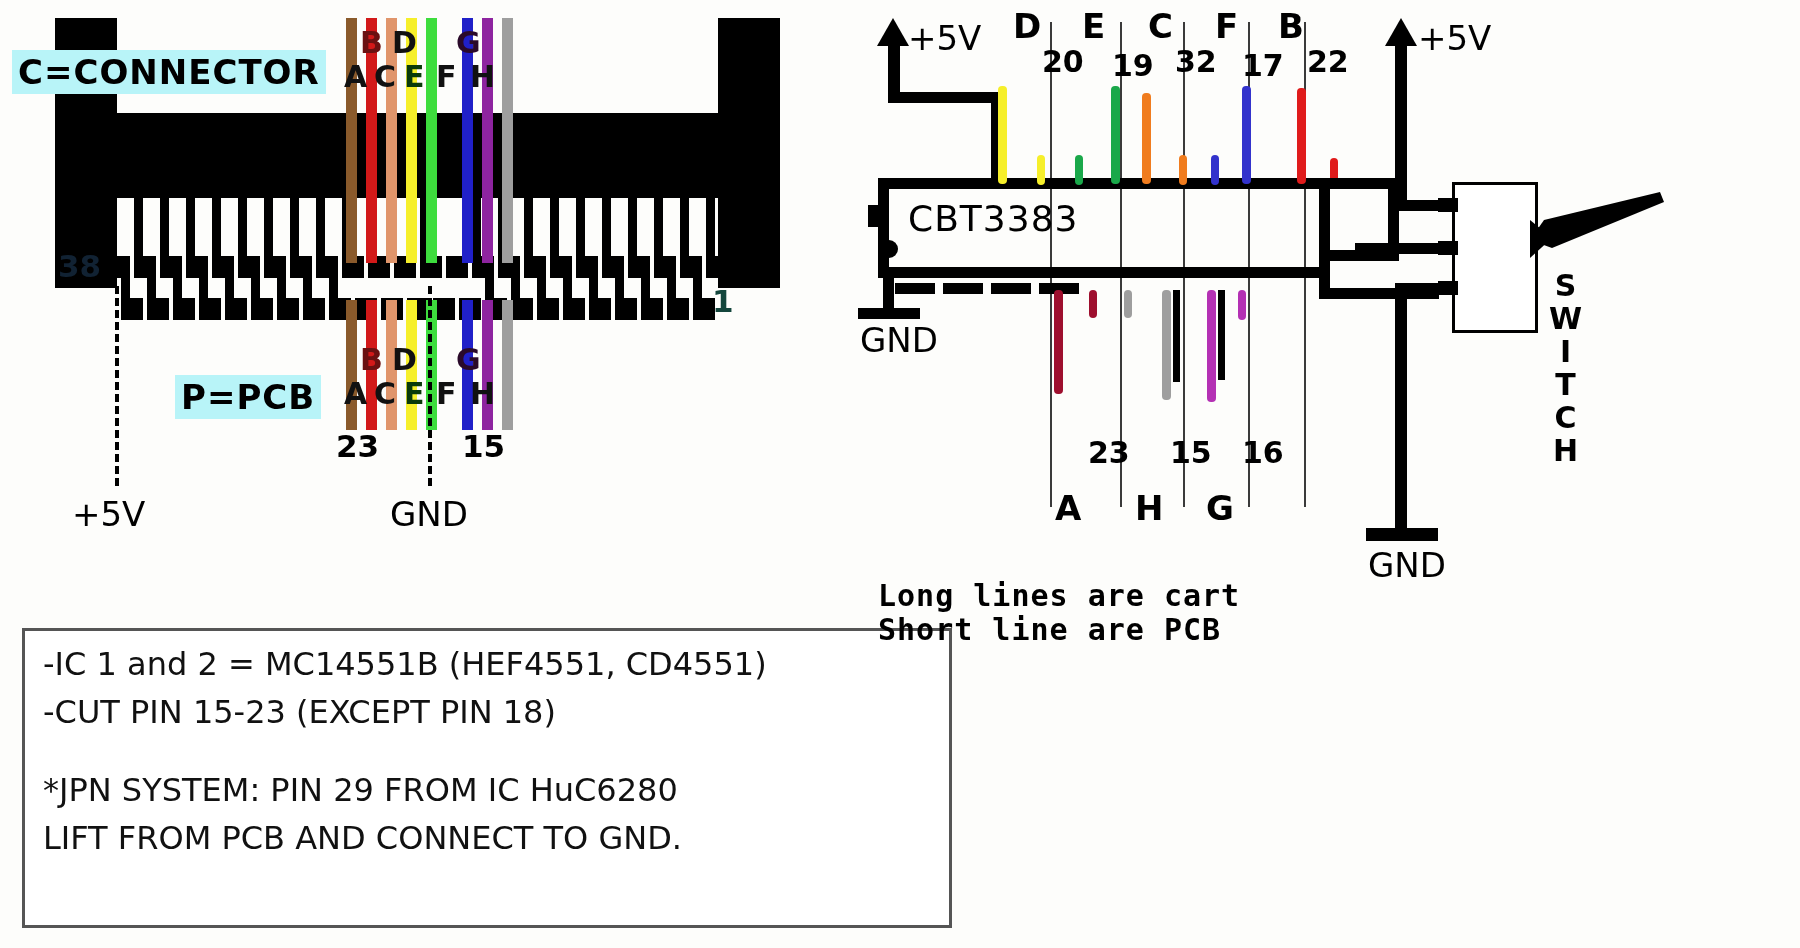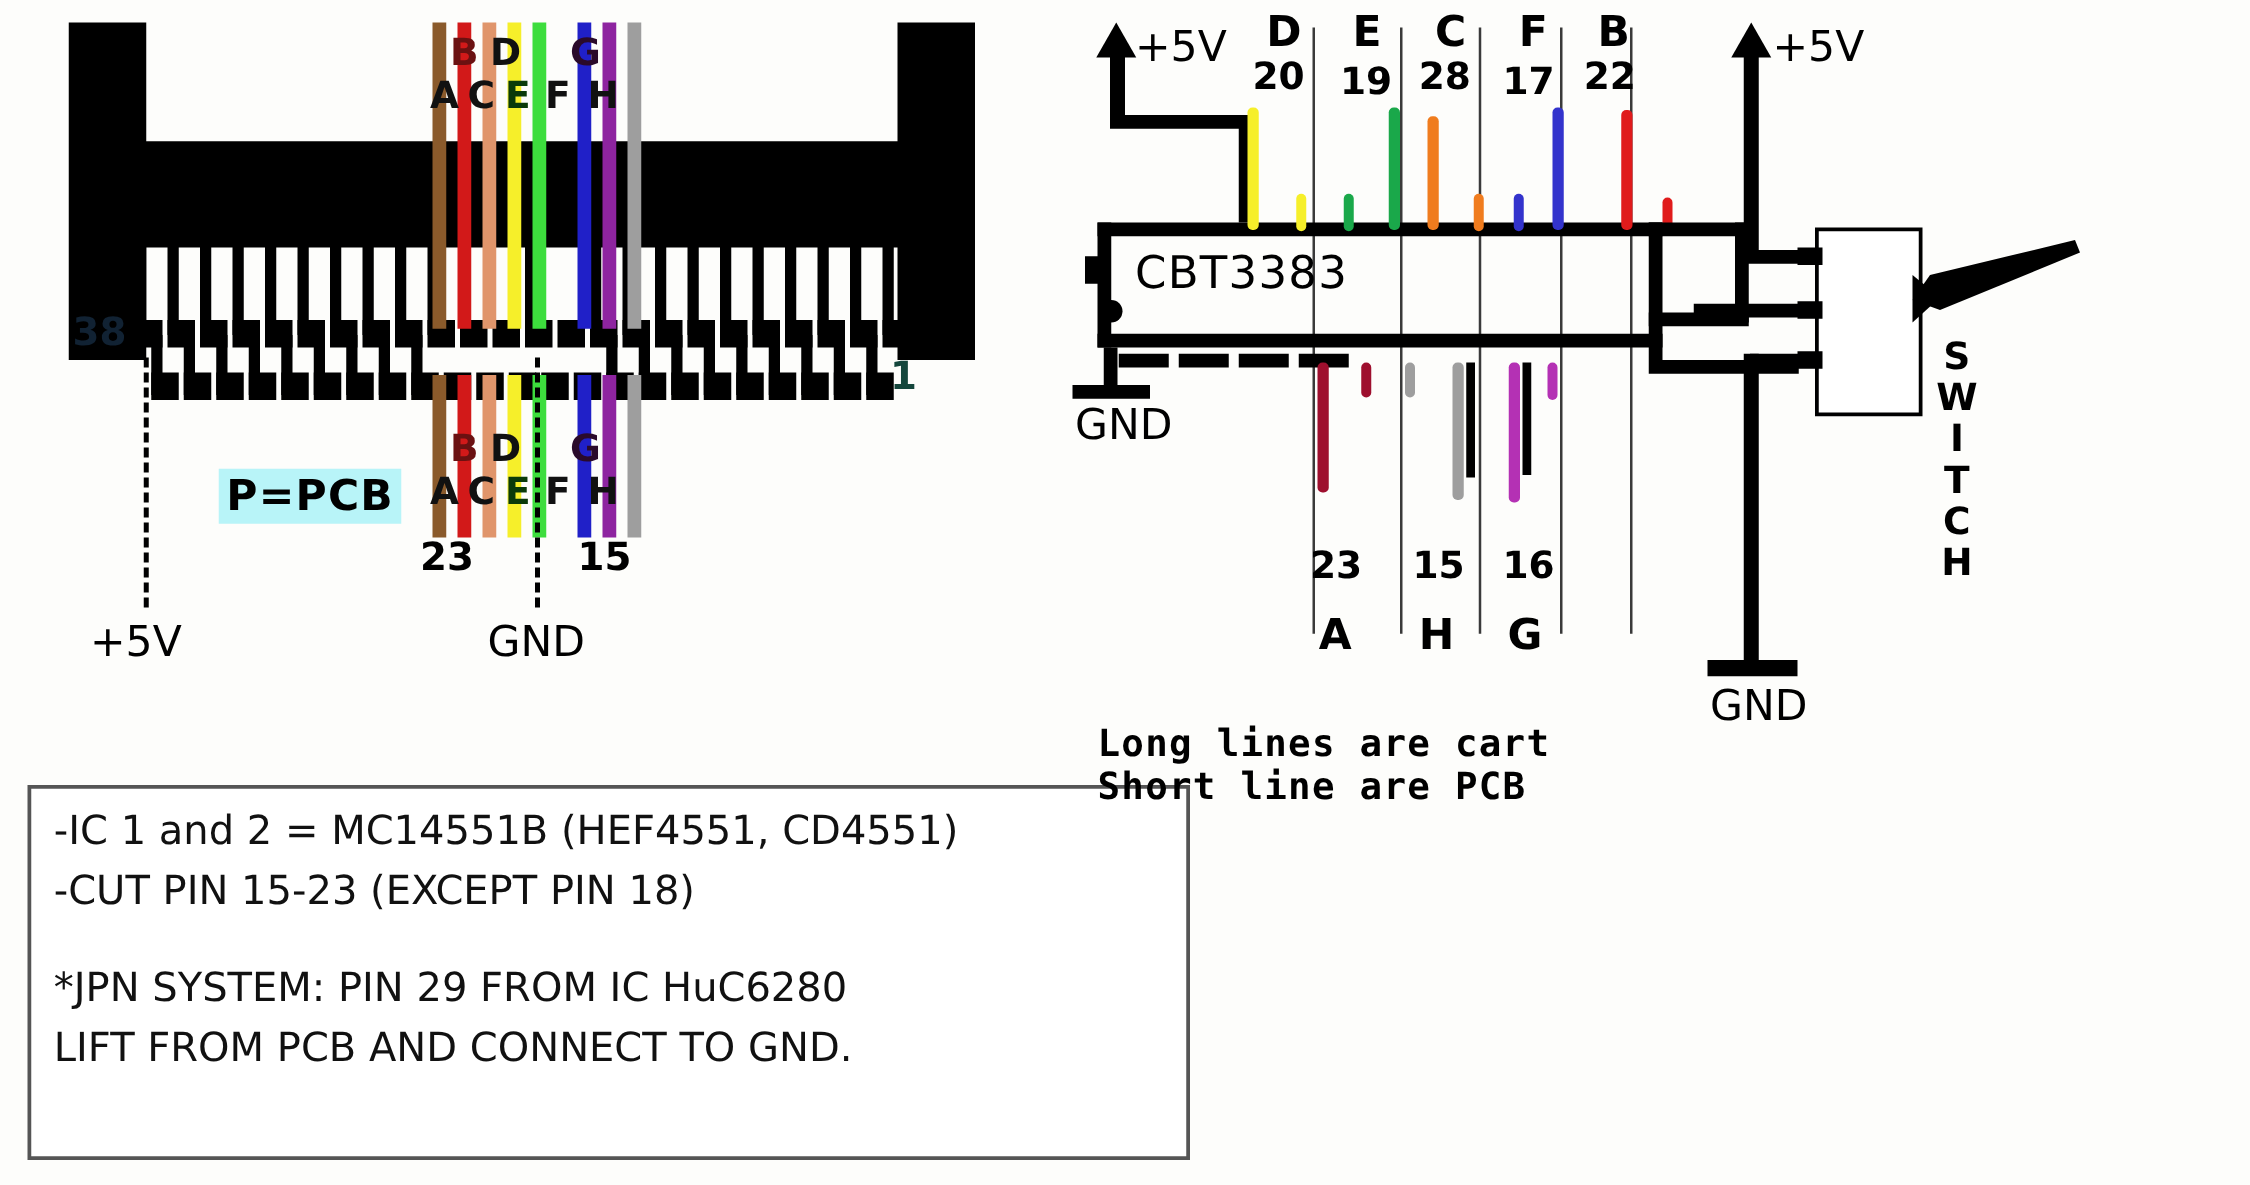--- a/index.html
+++ b/index.html
@@ -6,21 +6,21 @@
   body{width:1800px;height:948px;position:relative;overflow:hidden;
        font-family:"DejaVu Sans","Liberation Sans",sans-serif;}
   .abs{position:absolute;}
   .blk{background:#000;}
   .hl{background:#b8f4f8;color:#000;font-weight:700;letter-spacing:1px;}
   .txt{color:#000;white-space:nowrap;}
   .mono{font-family:"DejaVu Sans Mono","Liberation Mono",monospace;font-weight:700;}
   .wlbl{font-weight:700;font-size:30px;line-height:1;}
   .pinnum{font-weight:700;font-size:31px;color:#000;}
   .colhdr{font-weight:700;font-size:34px;}
-  .colnum{font-weight:700;font-size:30px;}
+  .colnum{font-weight:700;font-size:30px;margin-left:40px;}
   .dash{border-left:4px dashed #000;}
   .note-box{border:3px solid #555;background:#fff;}
   .note-line{font-size:32px;color:#111;white-space:nowrap;}
   .vrule{background:#3a3a3a;width:2px;}
   .vert-text{writing-mode:vertical-rl;text-orientation:upright;
              font-weight:700;font-size:30px;letter-spacing:-2px;}
   .swbox{border:3px solid #000;background:#fff;}
   .gndbar{background:#000;}
   .arrowup{width:0;height:0;border-left:16px solid transparent;
            border-right:16px solid transparent;border-bottom:28px solid #000;}
@@ -29,20 +29,21 @@
 <body>
 
 <div class="abs" style="left:0;top:0;width:900px;height:620px;">
 
   <div class="abs blk" style="left:55px;top:18px;width:62px;height:270px;"></div>
 
   <div class="abs blk" style="left:718px;top:18px;width:62px;height:270px;"></div>
 
   <div class="abs blk" style="left:90px;top:113px;width:650px;height:85px;"></div>
 
+  <div class="abs hl txt" style="left:12px;top:50px;font-size:34px;padding:2px 6px;">C=CONNECTOR</div>
 
   <div class="abs hl txt" style="left:175px;top:375px;font-size:34px;padding:2px 6px;">P=PCB</div>
 
   <div class="abs" style="left:108px;top:196px;width:612px;height:80px;">
     <div class="abs blk" style="left:0px;top:0;width:9px;height:72px;"></div>
     <div class="abs blk" style="left:0px;top:60px;width:22px;height:22px;"></div>
     <div class="abs blk" style="left:26px;top:0;width:9px;height:72px;"></div>
     <div class="abs blk" style="left:26px;top:60px;width:22px;height:22px;"></div>
     <div class="abs blk" style="left:52px;top:0;width:9px;height:72px;"></div>
     <div class="abs blk" style="left:52px;top:60px;width:22px;height:22px;"></div>
@@ -202,21 +203,21 @@
   <div class="abs vrule" style="left:374px;top:22px;height:485px;"></div>
 
   <div class="abs colhdr" style="left:83px;top:6px;">D</div>
   <div class="abs colhdr" style="left:152px;top:6px;">E</div>
   <div class="abs colhdr" style="left:218px;top:6px;">C</div>
   <div class="abs colhdr" style="left:285px;top:6px;">F</div>
   <div class="abs colhdr" style="left:348px;top:6px;">B</div>
 
   <div class="abs colnum" style="left:72px;top:44px;">20</div>
   <div class="abs colnum" style="left:142px;top:48px;">19</div>
-  <div class="abs colnum" style="left:205px;top:44px;">28</div>
+  <div class="abs colnum" style="left:205px;top:44px;">32</div>
   <div class="abs colnum" style="left:272px;top:48px;">17</div>
   <div class="abs colnum" style="left:337px;top:44px;">22</div>
 
   <div class="abs arrowup" style="left:-53px;top:18px;"></div>
   <div class="abs blk" style="left:-42px;top:42px;width:12px;height:55px;"></div>
   <div class="abs blk" style="left:-42px;top:92px;width:114px;height:11px;"></div>
   <div class="abs blk" style="left:61px;top:92px;width:11px;height:86px;"></div>
   <div class="abs txt" style="left:-22px;top:18px;font-size:34px;">+5V</div>
 
   <div class="abs blk" style="left:-52px;top:178px;width:452px;height:11px;"></div>

